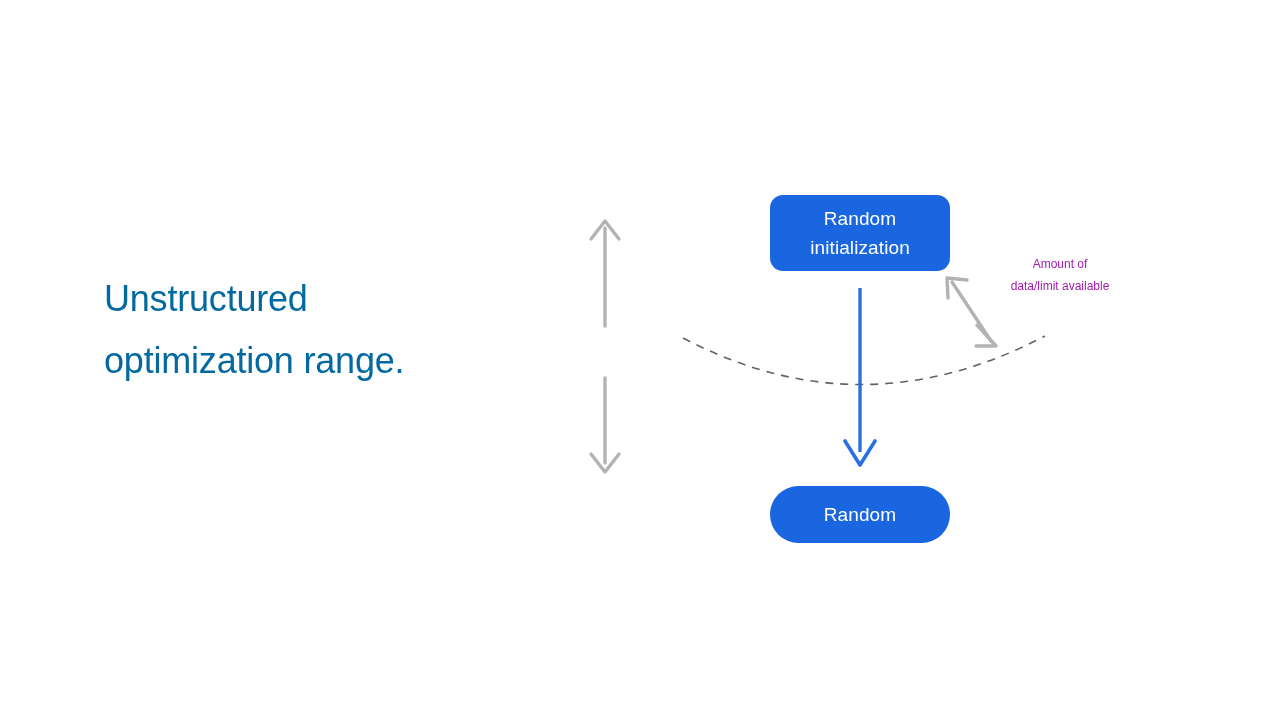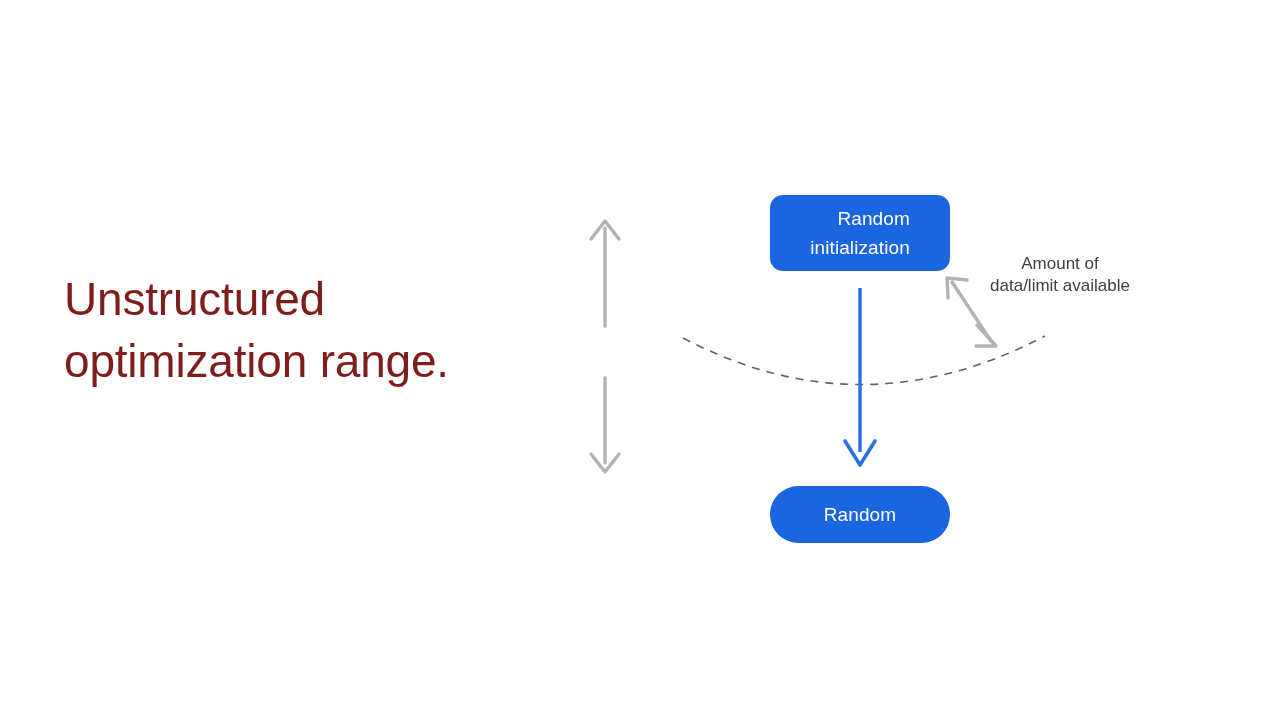--- a/index.html
+++ b/index.html
@@ -22,26 +22,27 @@
 
   
   #headline {
     position: absolute;
     left: 64px;
     top: 268px;
     width: 440px;
   }
   #headline .hl-line {
     display: block;
-    font-size: 46px;
+    font-size: 36px;
     line-height: 62px;
     letter-spacing: -0.2px;
     font-weight: 400;
-    color: #7f1d1d;
+    color: #0369a1;
     white-space: nowrap;
+    margin-left: 40px;
   }
 
   
   #diagram {
     position: absolute;
     left: 0;
     top: 0;
     width: 1280px;
     height: 720px;
   }
@@ -53,21 +54,21 @@
 
   
   .node {
     position: absolute;
     box-sizing: border-box;
     background: #1a65e0;
     color: #ffffff;
     display: flex;
     align-items: center;
     justify-content: center;
-    text-align: right;
+    text-align: center;
     font-size: 19px;
     line-height: 29px;
     font-weight: 400;
     letter-spacing: 0.1px;
   }
   #node-random {
     left: 770px;
     top: 195px;
     width: 180px;
     height: 76px;
@@ -81,22 +82,22 @@
     left: 770px;
     top: 486px;
     width: 180px;
     height: 57px;
     border-radius: 40px;
   }
 
   
   .gray-label {
     position: absolute;
-    color: #404040;
-    font-size: 17px;
+    color: #a21caf;
+    font-size: 12px;
     line-height: 22px;
     text-align: center;
     white-space: nowrap;
   }
   #label-data-time {
     left: 545px;
     top: 331px;
     width: 120px;
   }
   #label-amount {

